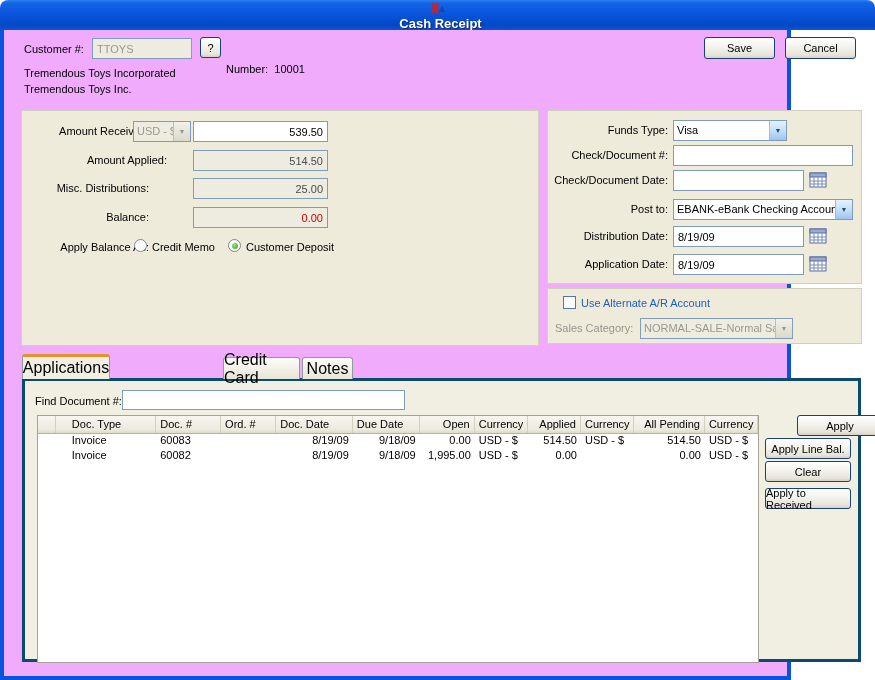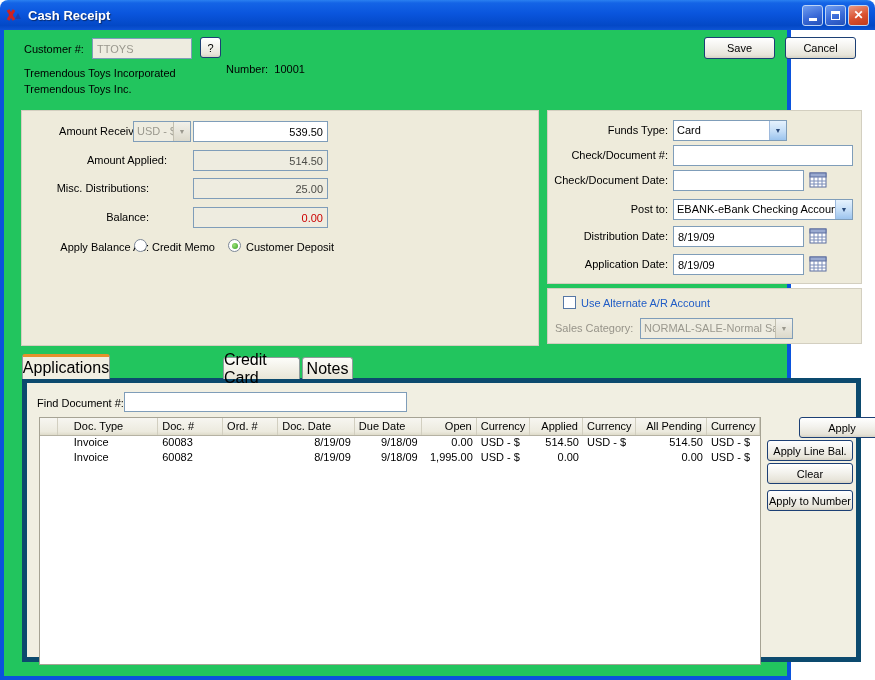--- a/index.html
+++ b/index.html
@@ -6,41 +6,41 @@
   html,body { width:875px; height:680px; font-family:"Liberation Sans", sans-serif; }
   body { background:#ffffff; }
 
   .window { position:relative; width:875px; height:680px; }
 
   
   .titlebar {
     position:absolute; left:0; top:0; width:875px; height:30px;
     background:linear-gradient(180deg,#2a80f0 0%,#1464e6 10%,#0a55dd 45%,#0348c6 85%,#0d54d4 100%);
     border-radius:8px 8px 0 0;
-    display:flex; align-items:center; padding:0 6px;
+    display:flex; align-items:center; padding:0 6px;flex-direction:column;
   }
   .titlebar .title-text {
     color:#fff; font-size:13px; font-weight:bold; margin-left:6px;
     text-shadow:1px 1px 1px #0a2a6a; flex:1;
   }
   .win-buttons { display:flex; gap:2px; }
   .win-btn {
     width:21px; height:21px; border:1px solid #bcd4f6; border-radius:3px;
     background:linear-gradient(160deg,#6f9ef0 0%,#3a6ad8 55%,#2350b8 100%);
     display:flex; align-items:center; justify-content:center; color:#fff;
   }
   .win-btn.close { background:linear-gradient(160deg,#eb9a82 0%,#d9512f 55%,#c23a1c 100%); }
   .glyph-min { width:8px; height:3px; background:#fff; margin-top:9px; }
   .glyph-max { width:9px; height:9px; border:1px solid #fff; border-top:3px solid #fff; }
   .glyph-close { font-size:12px; font-weight:bold; line-height:1; }
 
   
   .content {
     position:absolute; left:0; top:30px; width:791px; height:650px;
-    background:#22c55e;
+    background:#f0abfc;
     border-left:4px solid #0a53dd; border-right:4px solid #0a53dd; border-bottom:4px solid #0a53dd;
   }
   .abs { position:absolute; }
   .lbl { font-size:11px; color:#000; }
   .lbl-gray { font-size:11px; color:#97948a; }
 
   .tb {
     background:#fff; border:1px solid #7f9db9; font-size:11px; color:#000;
     padding:2px 4px; height:21px; line-height:15px;
   }
@@ -88,21 +88,21 @@
     position:absolute; top:0; height:22px;
     border:1px solid #919b9c; border-bottom:none; border-radius:3px 3px 0 0;
     background:linear-gradient(180deg,#fdfdfa,#e8e5d6);
     font-size:16px; display:flex; align-items:center; justify-content:center;
   }
   .tab.active {
     top:-3px; height:25px; background:#f1efe2; z-index:3;
     border-top:3px solid #e5912d;
   }
   .tab-panel {
-    position:absolute; border:5px solid #0c4a6e; background:#f1efe2;
+    position:absolute; border:3px solid #0c4a6e; background:#f1efe2;
   }
 
   
   .grid { background:#fff; border:1px solid #a6a394; overflow:hidden; }
   .grid-header { display:flex; height:18px;
     background:linear-gradient(180deg,#f7f6f1 0%,#eceade 80%,#dedbca 100%);
     border-bottom:1px solid #b5b2a3; }
   .grid-header .hc {
     font-size:11px; color:#000; padding:2px 4px; border-right:1px solid #d2cfc0;
     white-space:nowrap; overflow:hidden;
@@ -179,21 +179,21 @@
       <div class="abs lbl" style="left:6px; top:130px; width:121px; text-align:right;">Apply Balance As:</div>
       <span class="abs radio" style="left:112px; top:128px;"></span>
       <div class="abs lbl" style="left:130px; top:130px;">Credit Memo</div>
       <span class="abs radio on" style="left:206px; top:128px;"></span>
       <div class="abs lbl" style="left:224px; top:130px;">Customer Deposit</div>
     </div>
 
     <div class="abs group" style="left:543px; top:80px; width:315px; height:174px;">
       <div class="abs lbl" style="left:2px; top:13px; width:118px; text-align:right;">Funds Type:</div>
       <div class="abs combo" style="left:125px; top:9px; width:114px;">
-        <span class="combo-text">Card</span>
+        <span class="combo-text">Visa</span>
         <span class="combo-arrow">▼</span>
       </div>
 
       <div class="abs lbl" style="left:2px; top:38px; width:118px; text-align:right;">Check/Document #:</div>
       <input class="abs tb" style="left: 125px; top: 34px; width: 180px;" value="">
 
       <div class="abs lbl" style="left:2px; top:63px; width:118px; text-align:right;">Check/Document Date:</div>
       <input class="abs tb" style="left: 125px; top: 59px; width: 131px;" value="">
       <span class="abs cal-btn" style="left:259px; top:60px;">
         <svg width="18" height="16" viewBox="0 0 18 16">
@@ -291,17 +291,17 @@
           <div class="gc c8 tr">0.00</div>
           <div class="gc c9 tl"></div>
           <div class="gc c10 tr">0.00</div>
           <div class="gc c11 tl">USD - $</div>
         </div>
       </div>
 
       <div class="abs xp-btn" style="left:740px; top:34px; width:86px; height:21px;margin-left:32px;">Apply</div>
       <div class="abs xp-btn" style="left:740px; top:57px; width:86px; height:21px;">Apply Line Bal.</div>
       <div class="abs xp-btn" style="left:740px; top:80px; width:86px; height:21px;">Clear</div>
-      <div class="abs xp-btn" style="left:740px; top:107px; width:86px; height:21px;">Apply to Number</div>
+      <div class="abs xp-btn" style="left:740px; top:107px; width:86px; height:21px;">Apply to Received</div>
     </div>
 
   </div>
 </div>
 
 </body></html>

